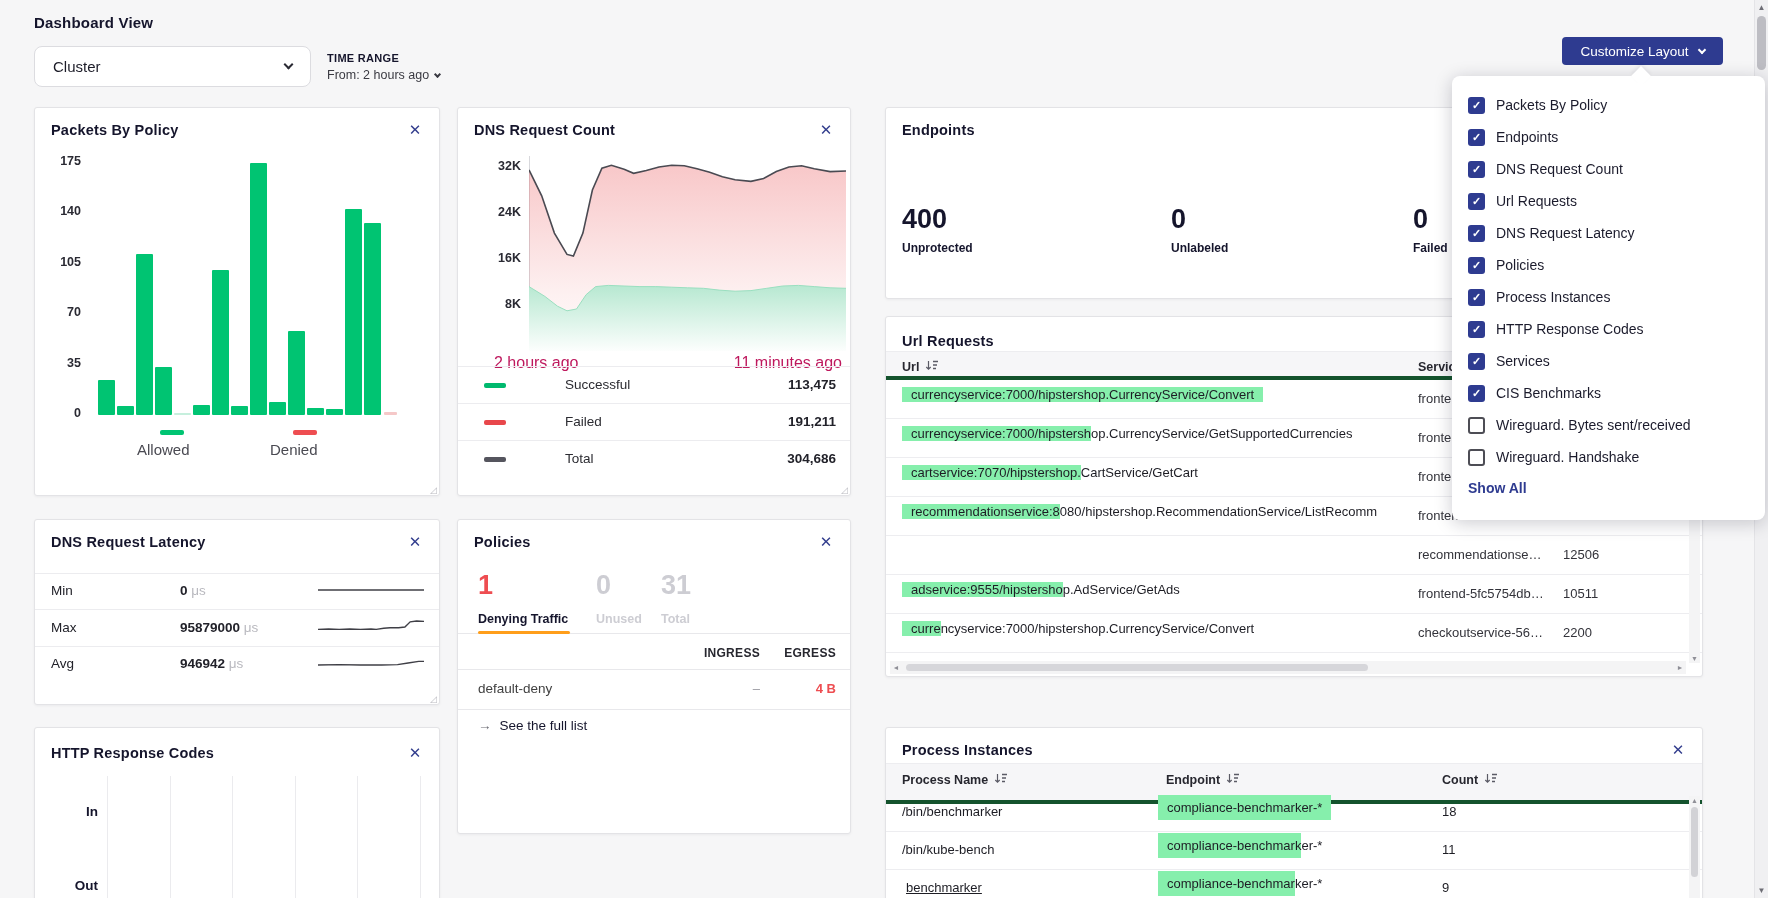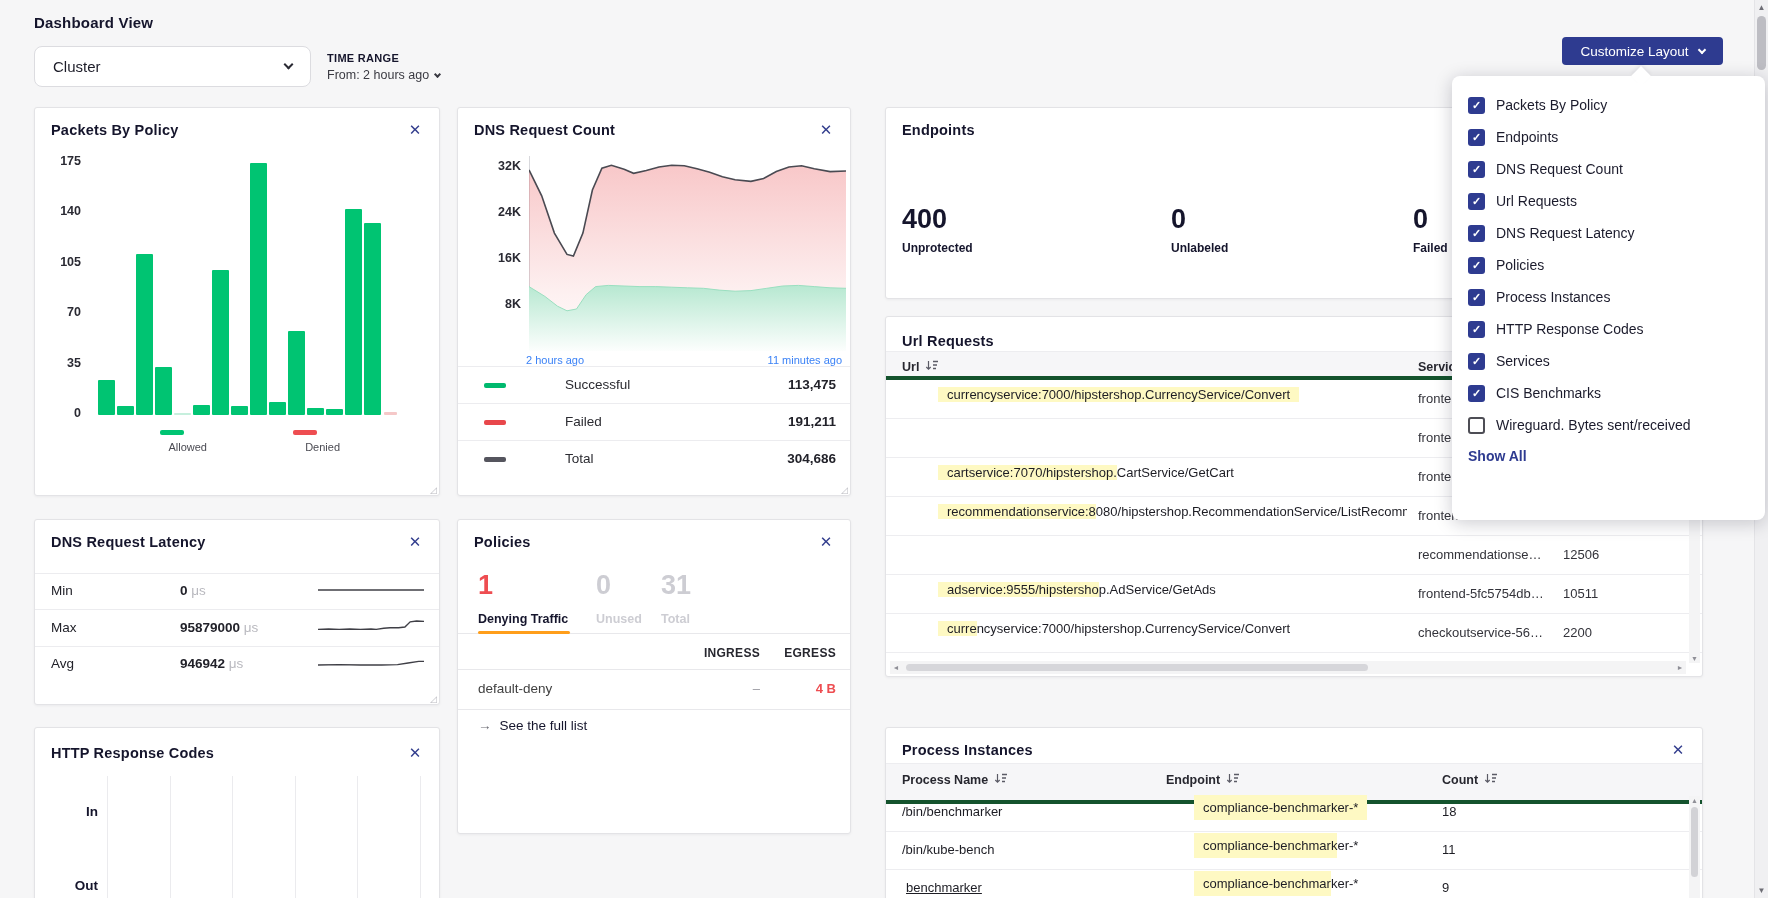--- a/index.html
+++ b/index.html
@@ -22,40 +22,40 @@
   .card{position:absolute;background:#fff;border:1px solid #e3e3e6;border-radius:3px;box-shadow:0 1px 3px rgba(20,20,40,.05);}
   .card-title{position:absolute;left:16px;top:14px;font-size:14.5px;font-weight:bold;color:#15152c;letter-spacing:.2px;}
   .close-btn{position:absolute;top:12px;right:14px;width:20px;height:20px;border:none;background:none;color:#323d8d;font-size:15px;line-height:20px;text-align:center;padding:0;cursor:pointer;}
   .resize-handle{position:absolute;right:2px;bottom:0px;font-size:9px;color:#bcbcc2;}
 
   
   #packets-plot{position:absolute;left:0;top:0;width:100%;height:100%;}
   .ylab{position:absolute;width:46px;text-align:right;font-size:12.5px;font-weight:bold;color:#2a2a33;}
   .bar{position:absolute;border-radius:1px;}
   .pk-legend-swatch{position:absolute;height:5px;width:24px;border-radius:2px;}
-  .pk-legend-label{position:absolute;width:70px;text-align:right;font-size:11px;color:#4a4a52;}
-
-  
-  .x-axis-label{position:absolute;font-size:11px;color:#3b82f6;margin-left:32px;}
+  .pk-legend-label{position:absolute;width:70px;text-align:left;font-size:15px;color:#4a4a52;}
+
+  
+  .x-axis-label{position:absolute;font-size:16px;color:#be185d;}
   .legend-row{position:absolute;left:0;width:100%;height:37px;border-top:1px solid #ececef;}
   .legend-swatch{position:absolute;left:26px;top:16px;width:22px;height:5px;border-radius:2px;}
   .legend-label{position:absolute;left:107px;top:10px;font-size:13.5px;color:#2b2b31;}
   .legend-value{position:absolute;right:14px;top:10px;font-size:13.5px;font-weight:600;color:#22222a;}
 
   
   .metric{position:absolute;top:96px;}
   .metric .m-value{font-size:27px;font-weight:bold;color:#15152c;line-height:30px;}
   .metric .m-label{font-size:12px;font-weight:bold;color:#15152c;margin-top:7px;}
 
   
   .tbl-header{position:absolute;left:0;width:100%;background:#f6f6f8;border-top:1px solid #ededf0;border-bottom:4px solid #14532d;}
   .th{position:absolute;font-size:12.5px;font-weight:bold;color:#27272f;display:flex;align-items:center;gap:6px;}
   .trow{position:absolute;left:0;width:100%;border-bottom:1px solid #ededf0;}
   .cell{position:absolute;font-size:13px;color:#1d1d24;white-space:nowrap;}
-  .hl{background:#fef9c3;padding:5px 0;margin-left:36px;}
+  .hl{background:#86efac;padding:5px 0;}
   .hl.pad-l{padding-left:9px;}
   .hl.pad-r{padding-right:9px;}
 
   
   .vsb{position:absolute;width:11px;background:#f4f4f5;}
   .vsb .thumb{position:absolute;left:2px;width:7px;background:#d2d2d6;border-radius:4px;}
   .sb-arrow{position:absolute;font-size:7px;color:#8f8f97;width:100%;text-align:center;}
   .hsb{position:absolute;height:13px;background:#f4f4f5;}
   .hsb .thumb{position:absolute;top:3px;height:7px;background:#d6d6da;border-radius:4px;}
   .hsb .sb-arrow{width:12px;top:3px;}
@@ -233,20 +233,21 @@
         <span>Service</span>
       </div>
     </div>
     <div id="url-rows">
         <div class="trow" style="top: 63px; height: 39px;">
           <div class="cell" style="left: 16px; top: 7px; max-width: 505px; overflow: hidden;"><span class="hl pad-l pad-r">currencyservice:7000/hipstershop.CurrencyService/Convert</span><span></span></div>
           <div class="cell" style="left: 532px; top: 11px; color: rgb(51, 51, 58); max-width: 140px; overflow: hidden;">fronte</div>
           <div class="cell" style="left: 677px; top: 11px; color: rgb(51, 51, 58);"></div>
         </div>
         <div class="trow" style="top: 102px; height: 39px;">
+          <div class="cell" style="left: 16px; top: 7px; max-width: 505px; overflow: hidden;"><span class="hl pad-l">currencyservice:7000/hipstersh</span><span>op.CurrencyService/GetSupportedCurrencies</span></div>
           <div class="cell" style="left: 532px; top: 11px; color: rgb(51, 51, 58); max-width: 140px; overflow: hidden;">fronte</div>
           <div class="cell" style="left: 677px; top: 11px; color: rgb(51, 51, 58);"></div>
         </div>
         <div class="trow" style="top: 141px; height: 39px;">
           <div class="cell" style="left: 16px; top: 7px; max-width: 505px; overflow: hidden;"><span class="hl pad-l">cartservice:7070/hipstershop.</span><span>CartService/GetCart</span></div>
           <div class="cell" style="left: 532px; top: 11px; color: rgb(51, 51, 58); max-width: 140px; overflow: hidden;">fronte</div>
           <div class="cell" style="left: 677px; top: 11px; color: rgb(51, 51, 58);"></div>
         </div>
         <div class="trow" style="top: 180px; height: 39px;">
           <div class="cell" style="left: 16px; top: 7px; max-width: 505px; overflow: hidden;"><span class="hl pad-l">recommendationservice:8</span><span>080/hipstershop.RecommendationService/ListRecomm</span></div>
@@ -437,20 +438,24 @@
           <div class="menu-label">Services</div>
         </div>
         <div class="menu-item">
           <div class="cbx on">✓</div>
           <div class="menu-label">CIS Benchmarks</div>
         </div>
         <div class="menu-item">
           <div class="cbx off"></div>
           <div class="menu-label">Wireguard. Bytes sent/received</div>
         </div>
+        <div class="menu-item">
+          <div class="cbx off"></div>
+          <div class="menu-label">Wireguard. Handshake</div>
+        </div>
       </div>
     <div class="show-all">Show All</div>
   </div>
 
   <div class="page-sb">
     <div class="sb-arrow" style="top:3px;">▲</div>
     <div class="thumb"></div>
     <div class="sb-arrow" style="bottom:3px;">▼</div>
   </div>
 

